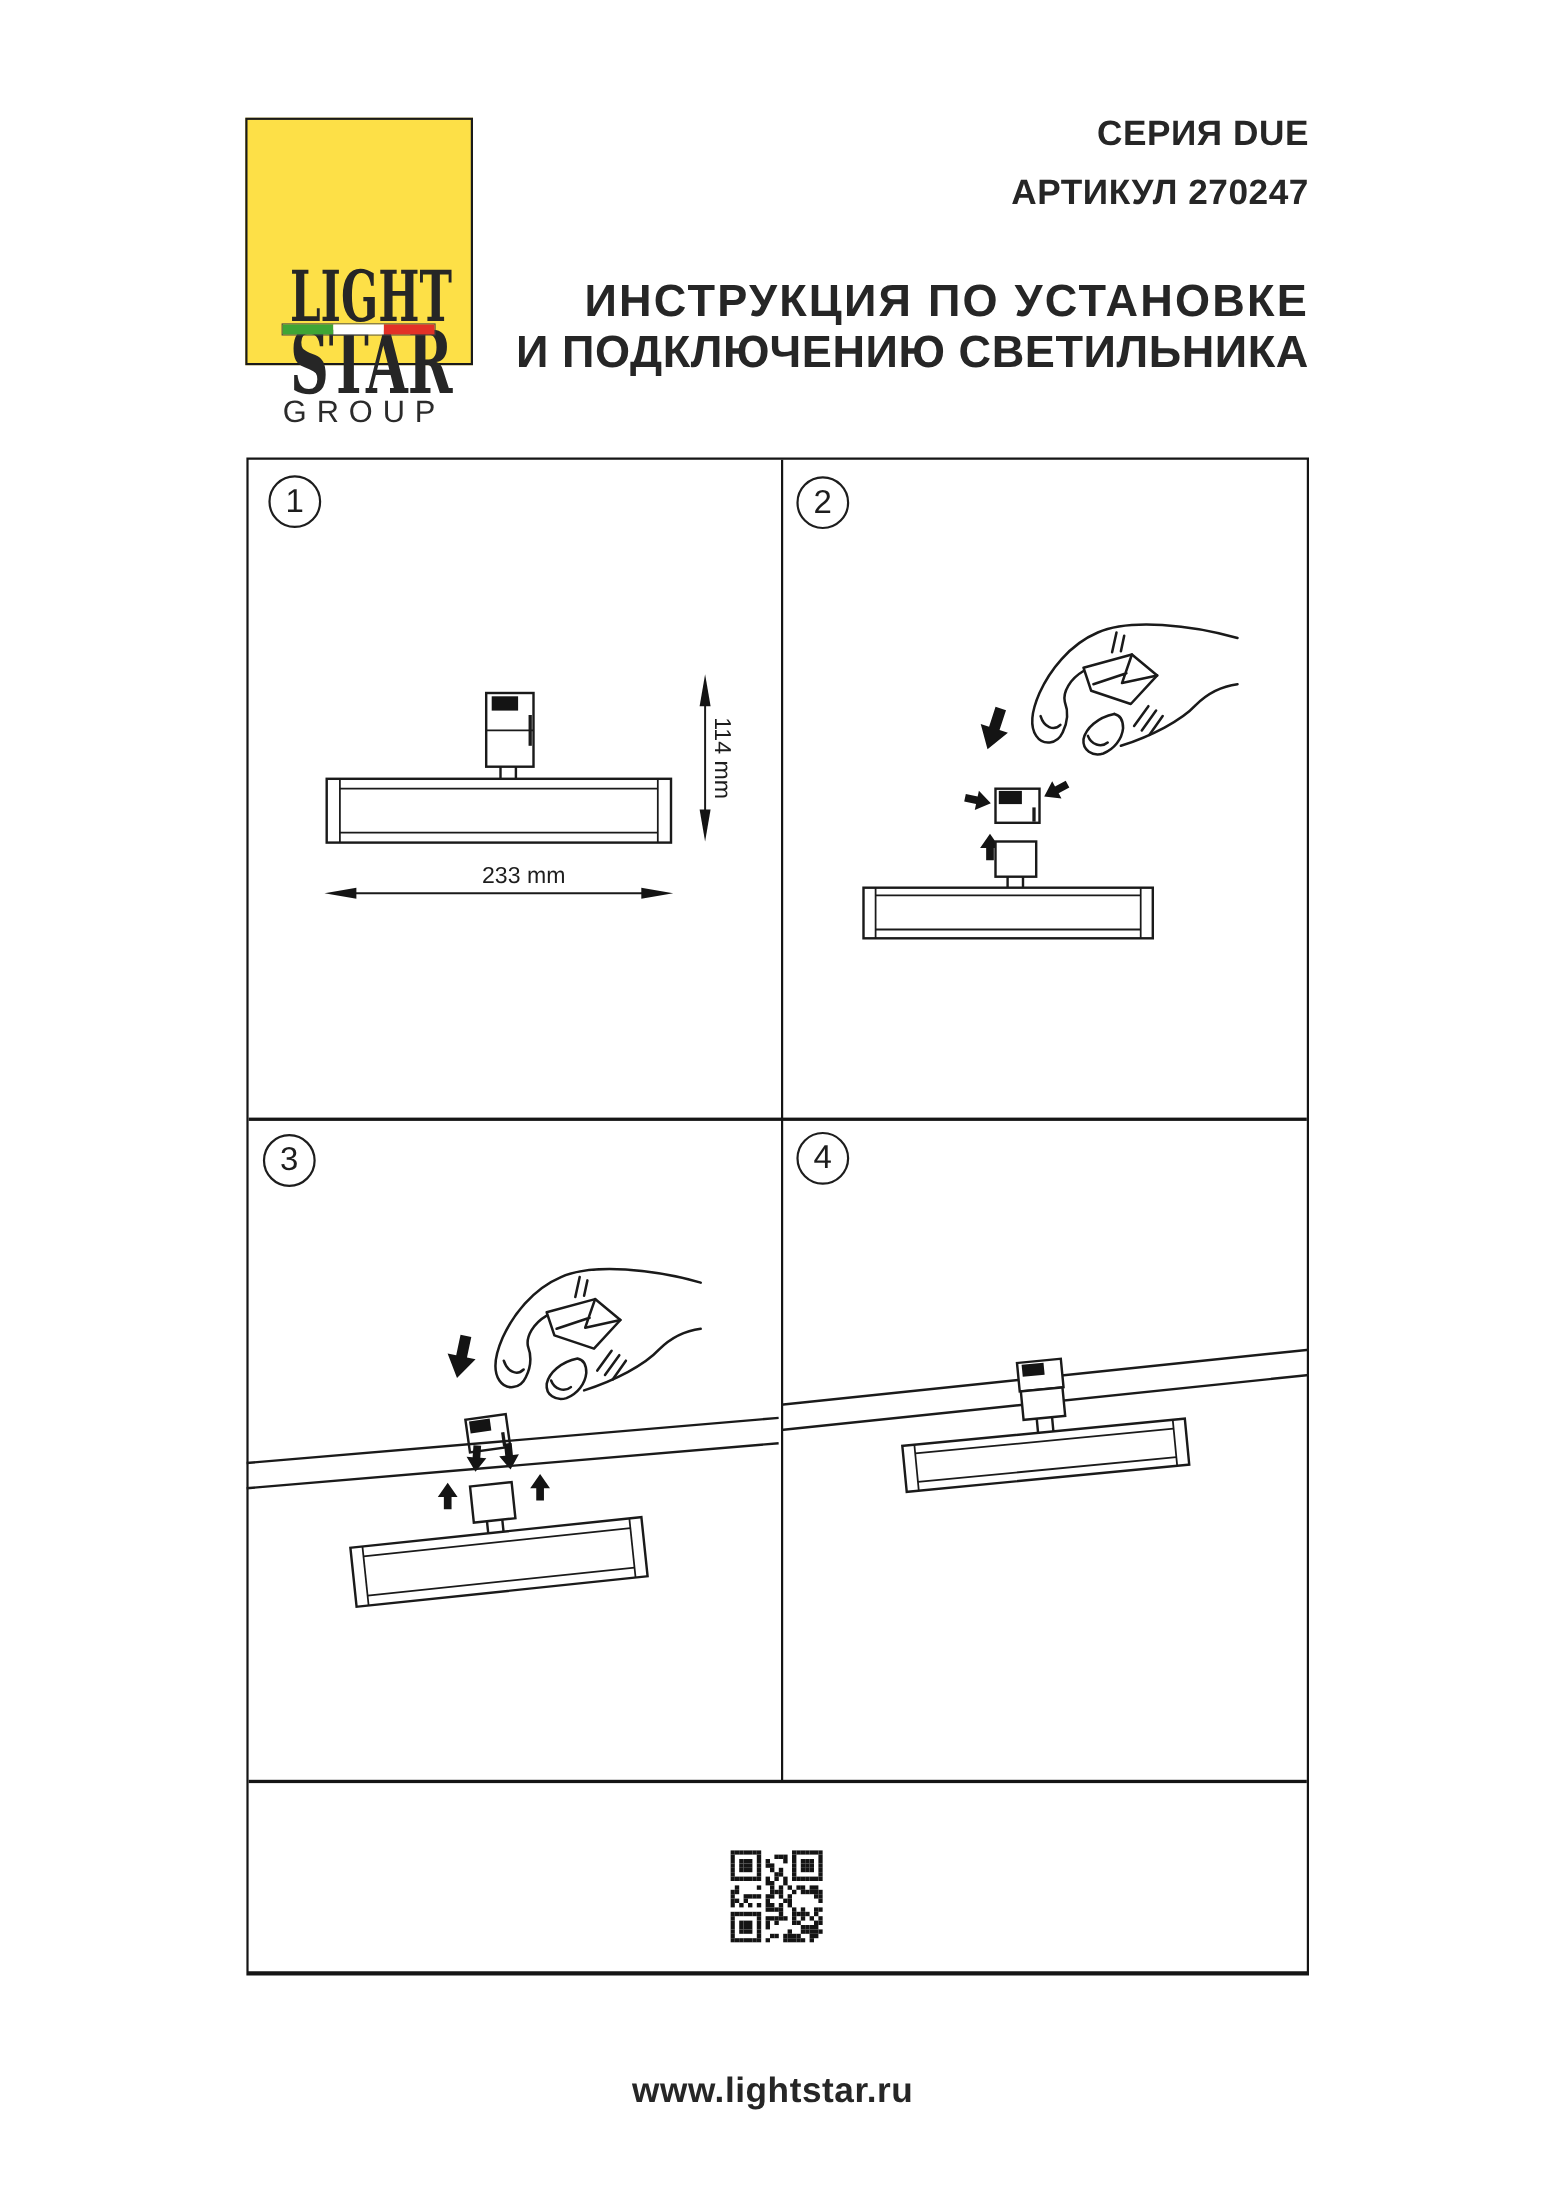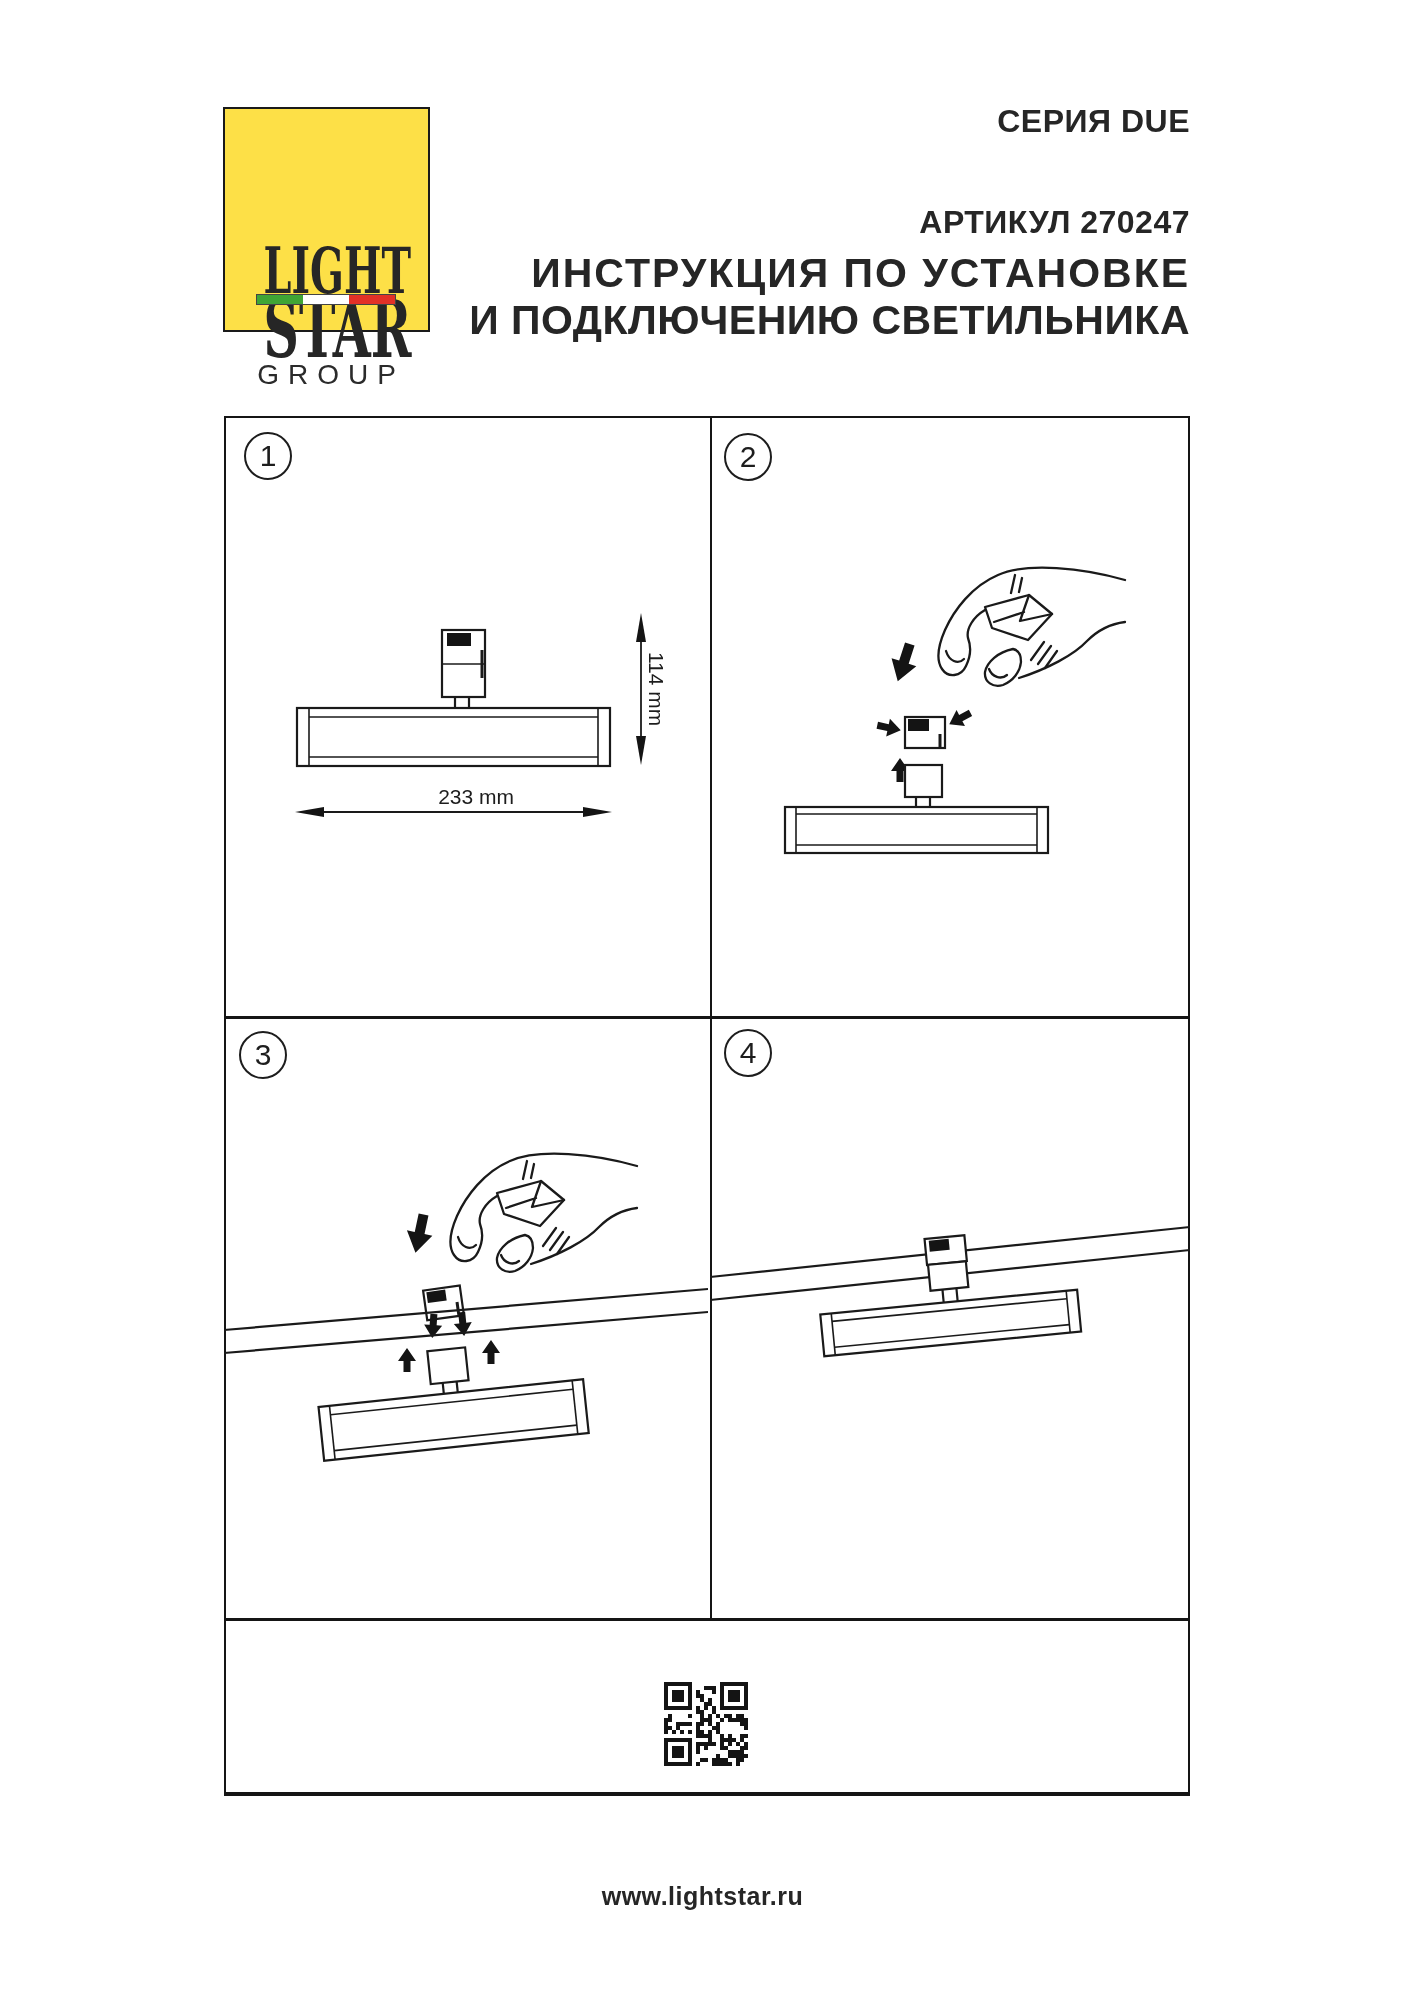--- a/index.html
+++ b/index.html
@@ -16,21 +16,21 @@
              font-size:79px;line-height:1;color:#262626;transform:scaleX(.62);}
   .logo-group{position:absolute;left:0;width:100%;top:252px;text-align:center;
               font-size:28px;line-height:1;font-weight:400;letter-spacing:9px;
               text-indent:9px;color:#2b2b2b;}
   .logo-flag{position:absolute;left:31px;top:185px;width:140px;height:11px;
              border:1px solid #444;box-sizing:border-box;display:flex;}
   .logo-flag span{flex:1;height:100%;}
   
   .hdr{position:absolute;right:225px;text-align:left;font-weight:bold;color:#262626;}
   .hdr-series{top:103px;font-size:32px;letter-spacing:.5px;}
-  .hdr-article{top:156px;font-size:32px;letter-spacing:.5px;margin-top:48px;}
+  .hdr-article{top:156px;font-size:32px;letter-spacing:.5px;}
   .hdr-instr1{top:250px;font-size:41px;letter-spacing:2px;}
   .hdr-instr2{top:297px;font-size:41px;letter-spacing:.5px;}
   
   .grid{position:absolute;left:224px;top:416px;width:966px;height:1380px;
         border:2px solid #151515;border-bottom-width:4px;box-sizing:border-box;background:#fff;}
   .vdiv{position:absolute;left:484px;top:0;width:2px;height:1201px;background:#151515;}
   .hdiv1{position:absolute;left:0;top:598px;width:100%;height:3px;background:#151515;}
   .hdiv2{position:absolute;left:0;top:1200px;width:100%;height:3px;background:#151515;}
   .panel-svg{position:absolute;}
   .step-circle{position:absolute;width:48px;height:48px;border:2px solid #1d1d1d;
@@ -38,21 +38,21 @@
                display:flex;align-items:center;justify-content:center;
                font-size:30px;color:#1d1d1d;}
   .dim-label{position:absolute;font-size:21px;color:#1d1d1d;white-space:nowrap;}
   .dim-w{left:394px;top:785px;width:120px;text-align:right;}
   .dim-h{left:668px;top:652px;transform:rotate(90deg);transform-origin:top left;}
   
   .article-num{position:absolute;left:224px;top:1644px;width:966px;text-align:center;
                font-size:24px;letter-spacing:1px;color:#222;}
   .qr{position:absolute;left:664px;top:1682px;width:84px;height:84px;}
   .website{position:absolute;left:0;top:1882px;width:1405px;text-align:center;
-           font-size:25px;font-weight:bold;color:#262626;letter-spacing:.5px;}
+           font-size:32px;font-weight:bold;color:#262626;letter-spacing:.5px;}
 </style>
 </head>
 <body>
 
 <div class="page">
 
   <svg width="0" height="0" style="position:absolute">
     <defs>
       <g id="hand" fill="none" stroke="#1a1a1a" stroke-width="2.3" stroke-linecap="round" stroke-linejoin="round">
         <path d="M 200,15 C 158,3 102,-3 73,10 C 47,21 29,45 20,65 C 13,81 11,95 17,104 C 23,113 36,112 41,101 C 46,91 46,81 43,73 C 41,64 48,52 60,45"></path>

